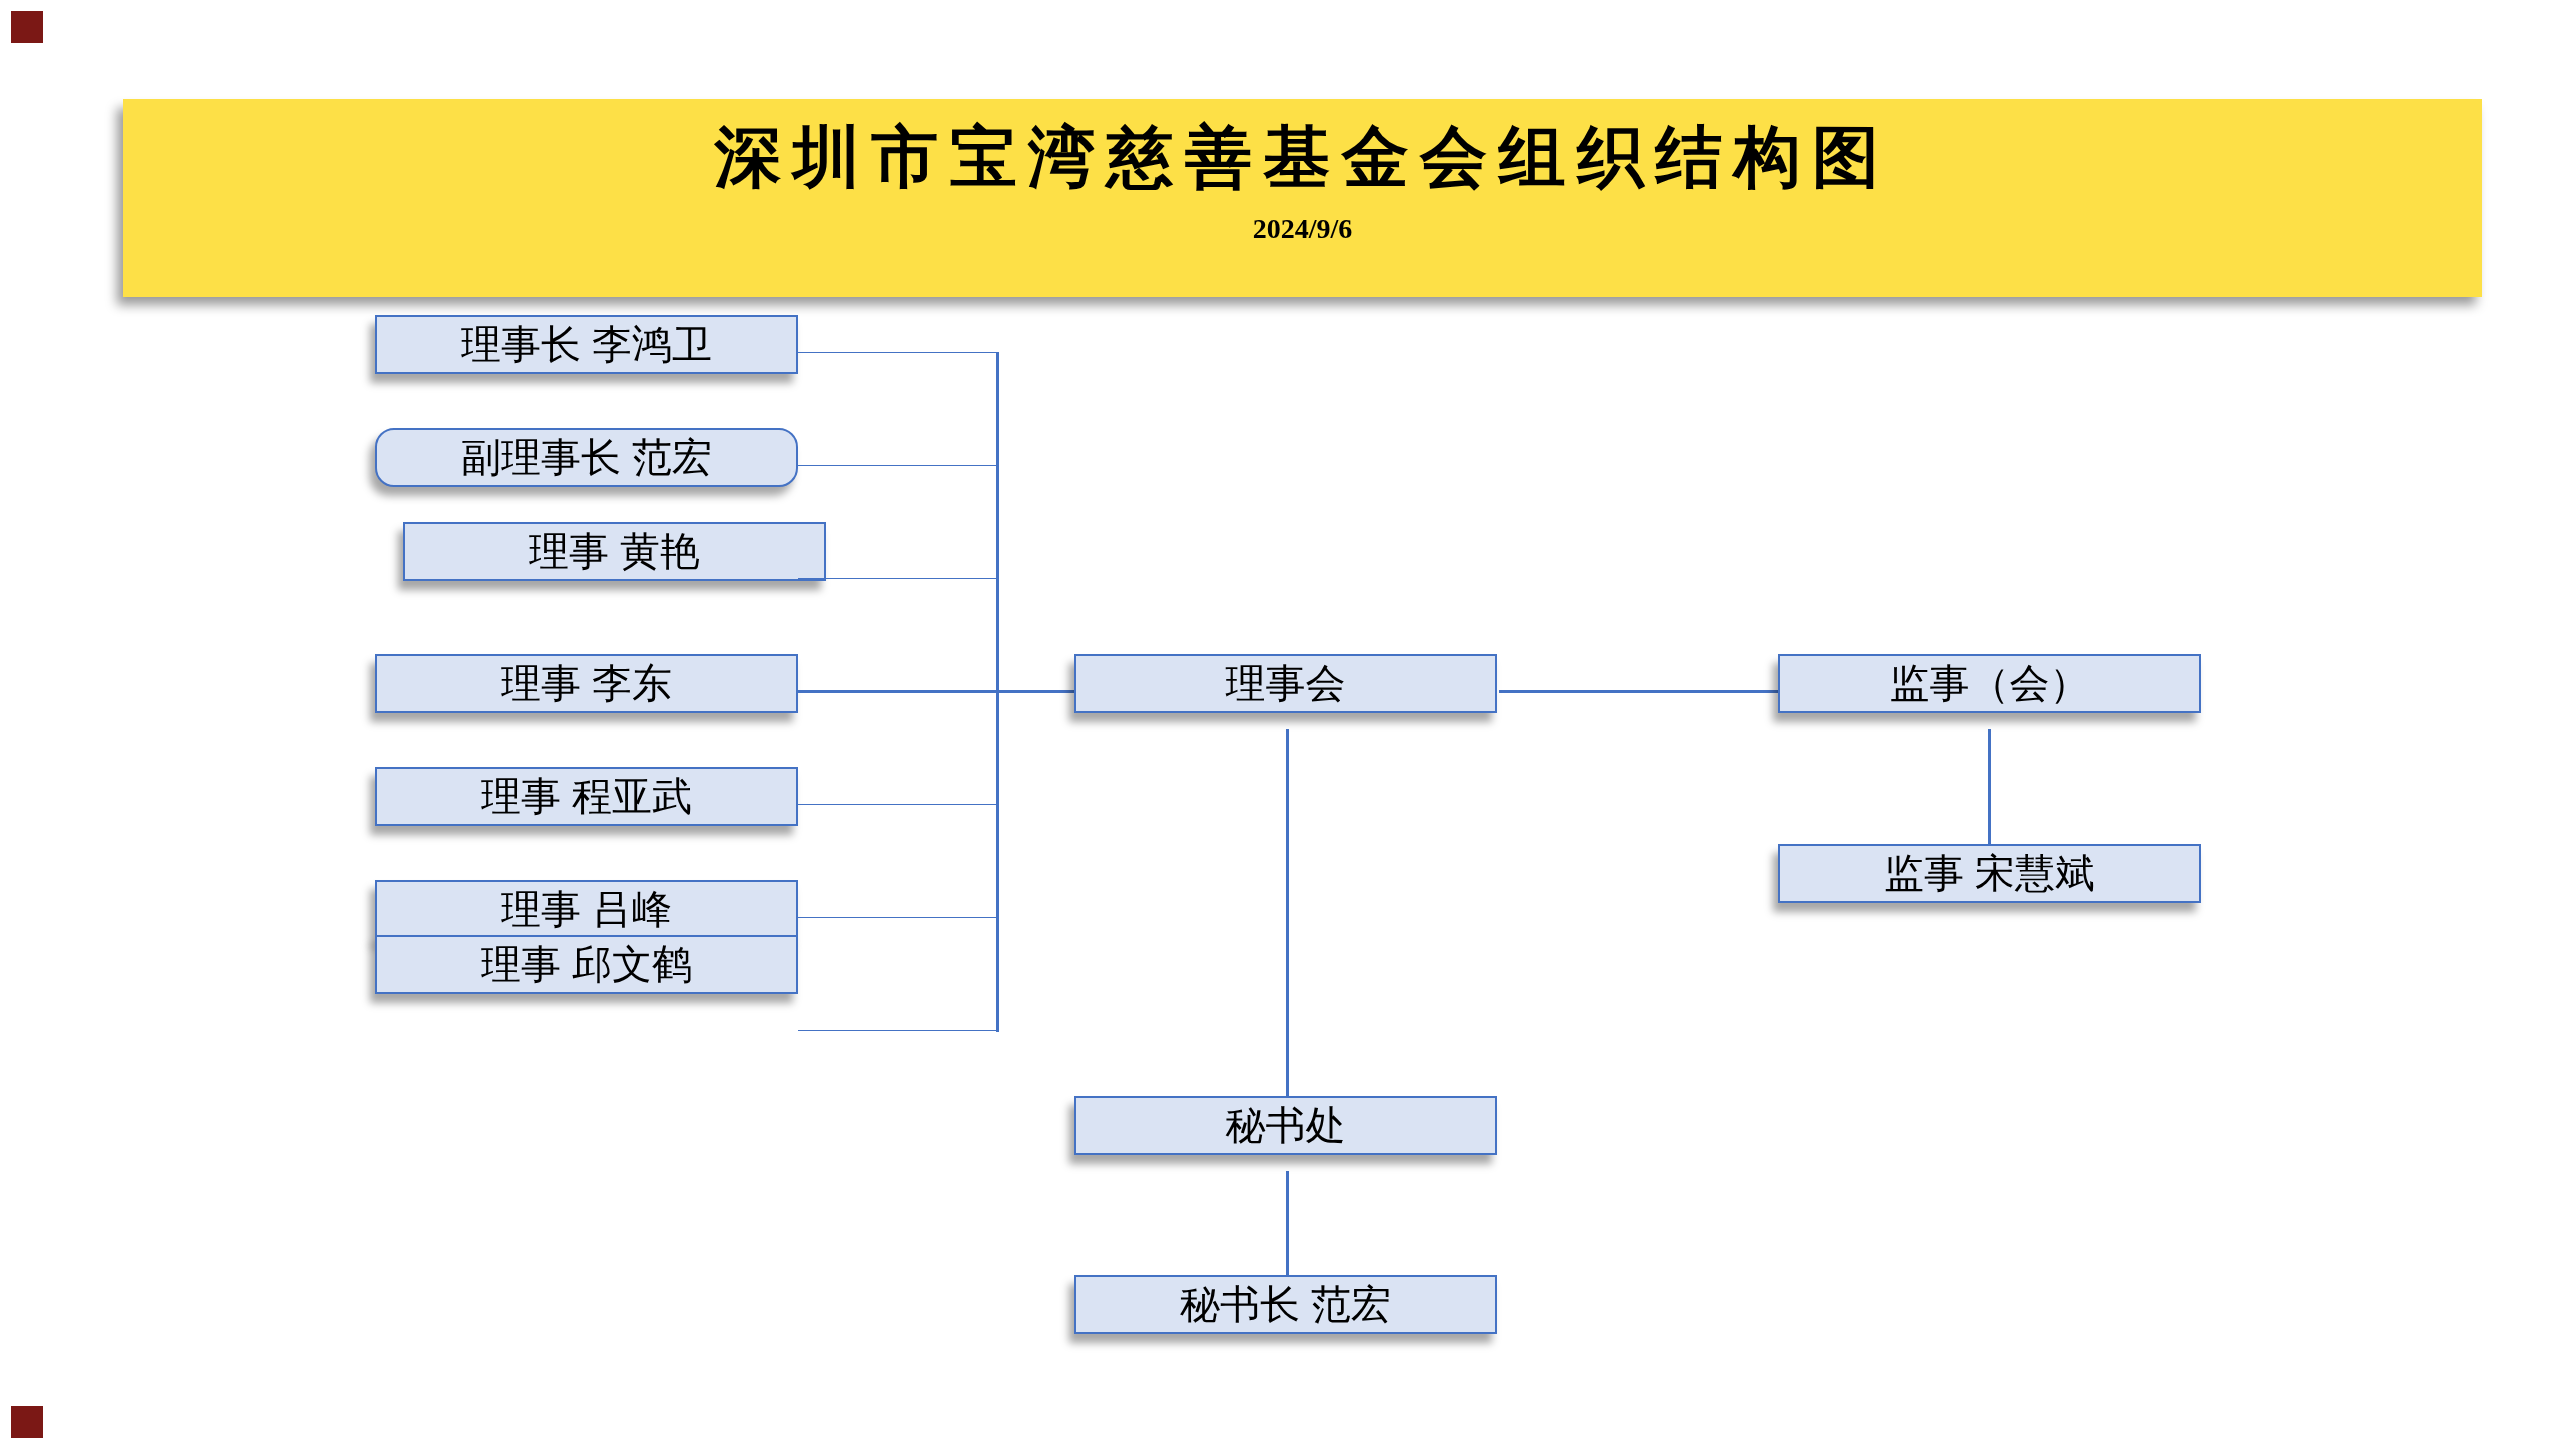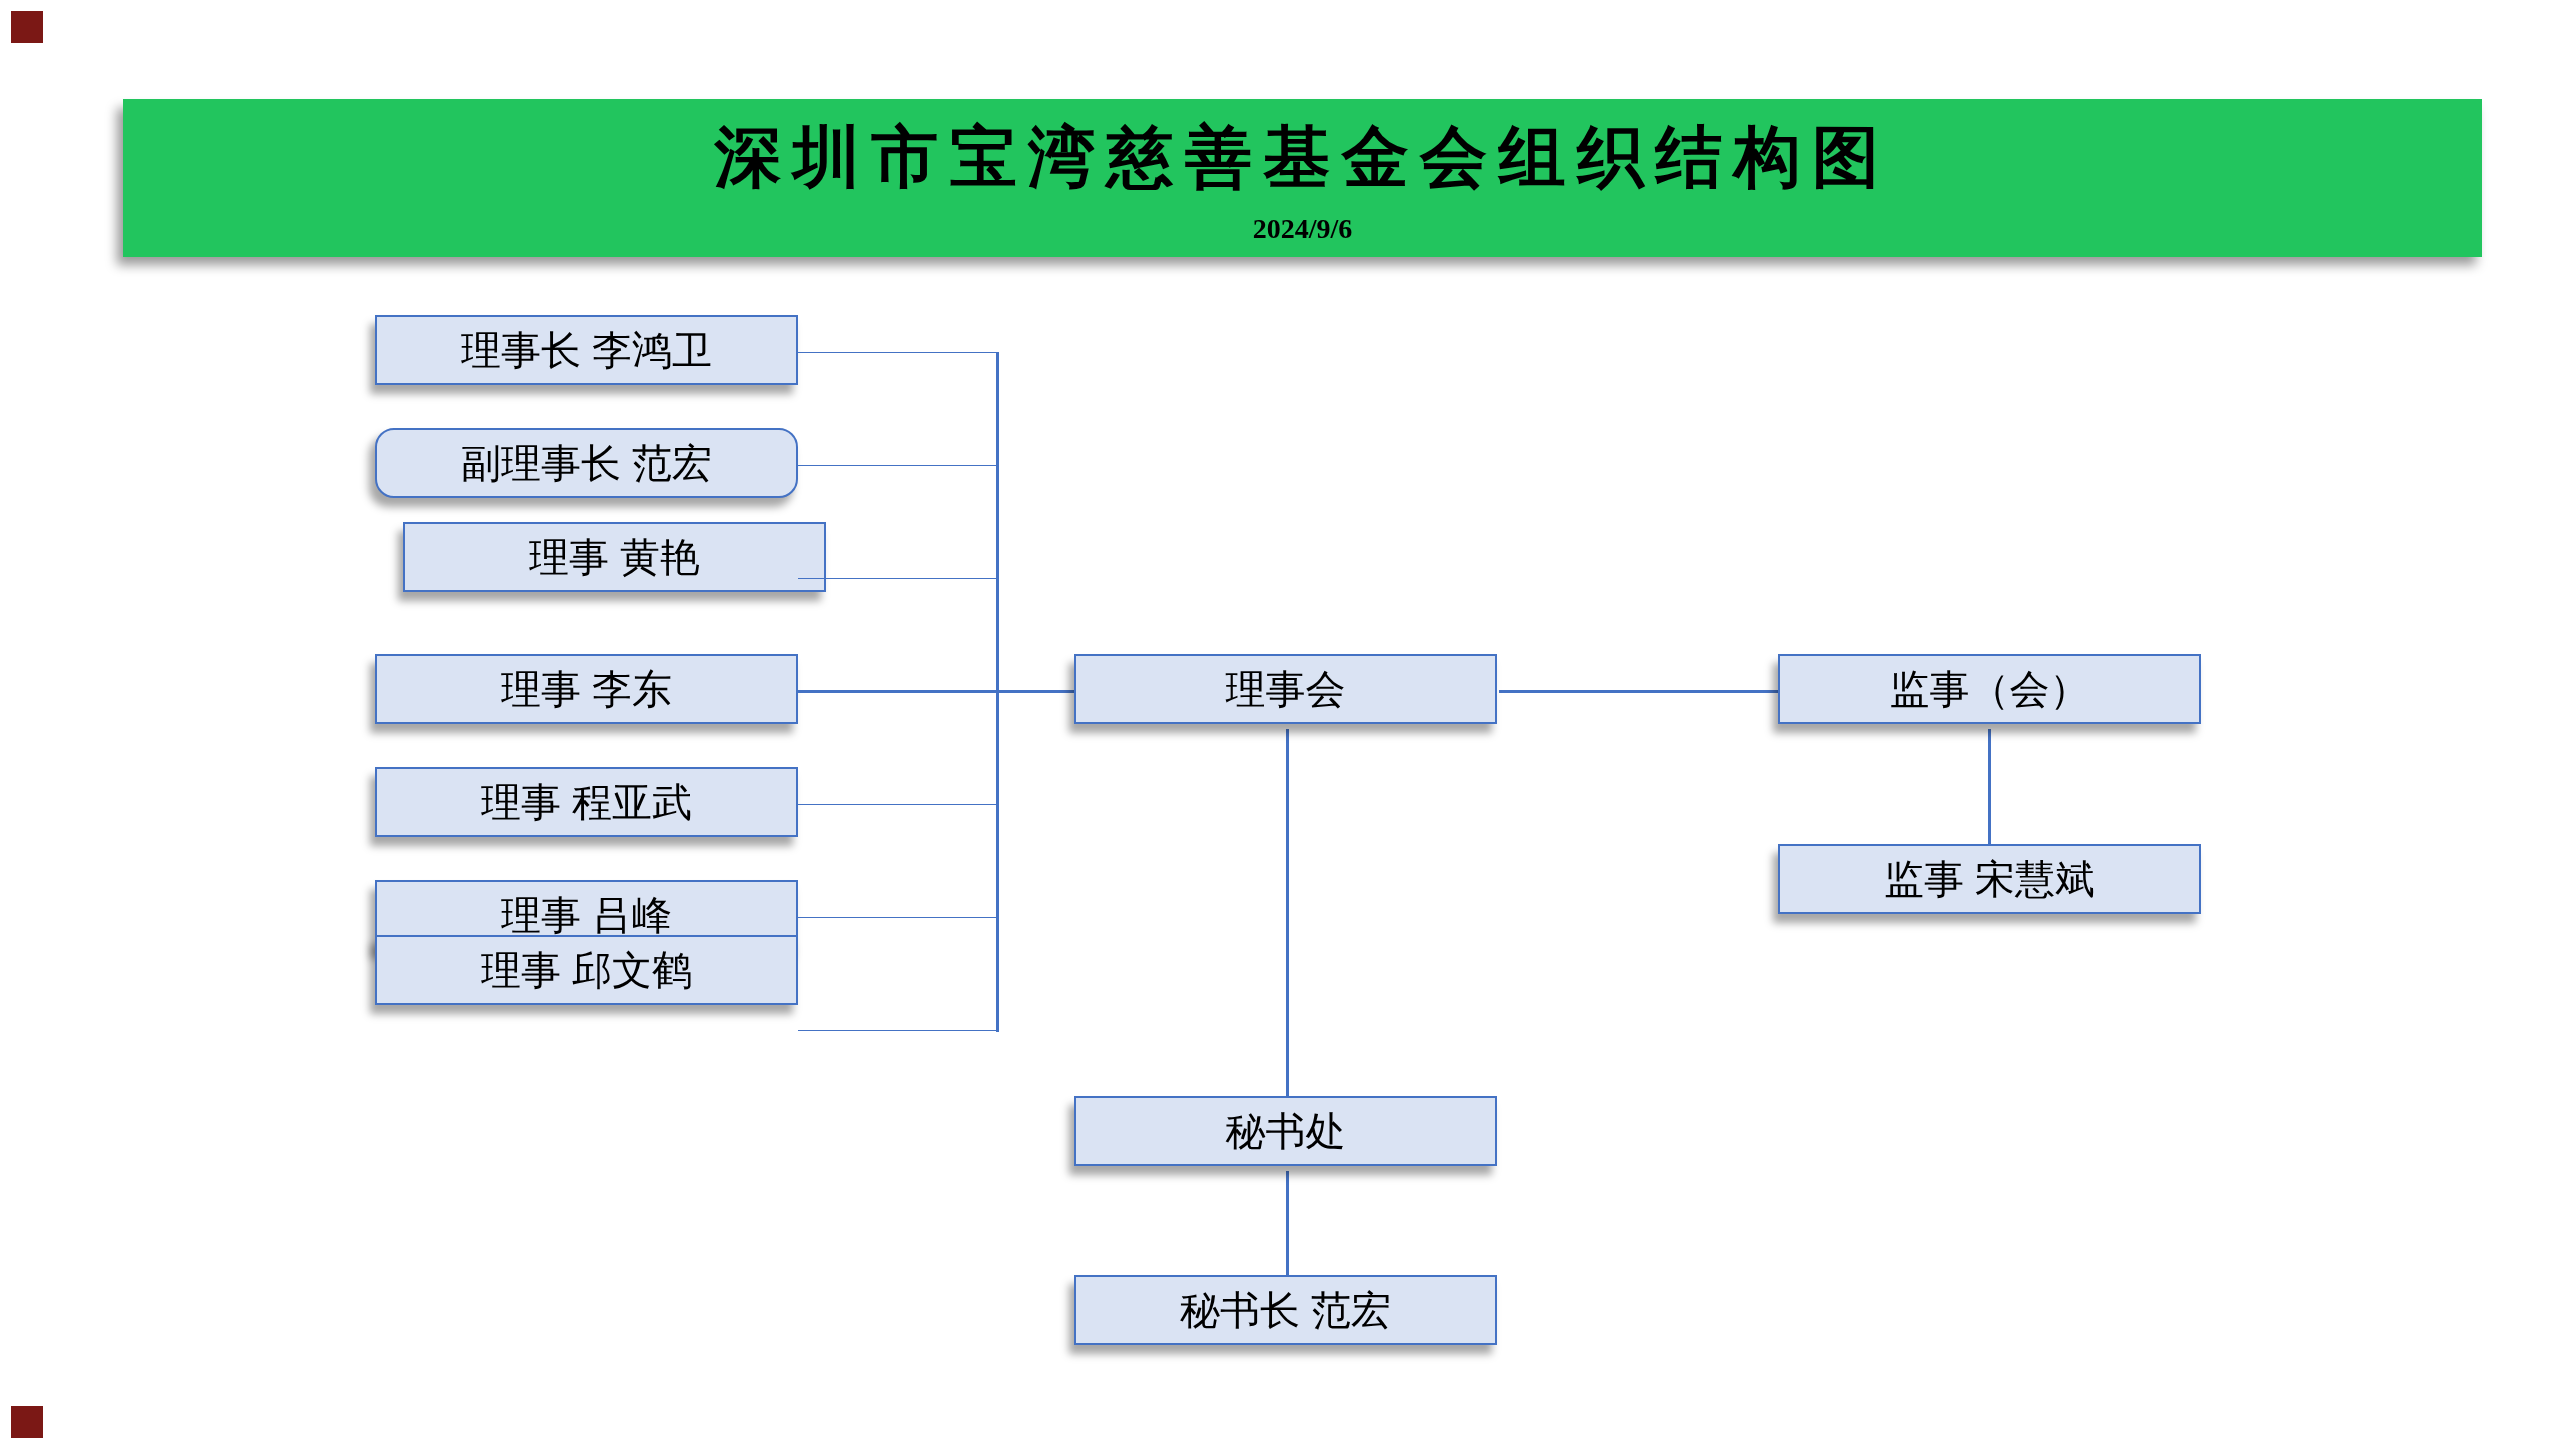--- a/index.html
+++ b/index.html
@@ -14,22 +14,22 @@
   .corner-marker {
     position: absolute;
     width: 32px; height: 32px;
     background: #7B1815;
   }
   #corner-top-left { left: 11.4px; top: 11.4px; }
   #corner-bottom-left { left: 11.4px; top: 1406px; }
   #banner {
     position: absolute;
     left: 123px; top: 99px;
-    width: 2359px; height: 158px;
-    background: #22c55e;
+    width: 2359px; height: 198px;
+    background: #fde047;
     box-shadow: -6px 9.4px 10.7px rgba(0,0,0,0.40);
     text-align: center;
   }
   #banner .title {
     margin-top: 20px;
     font-family: "Liberation Serif", "DejaVu Serif", serif;
     font-size: 67px;
     font-weight: bold;
     letter-spacing: 11.4px;
     color: #000000;
@@ -38,21 +38,21 @@
   }
   #banner .date {
     margin-top: 17px;
     font-family: Liberation Serif, serif;
     font-size: 28px;
     font-weight: bold;
     color: #000000;
   }
   .org-box {
     position: absolute;
-    width: 423px; height: 70px;
+    width: 423px; height: 59px;
     box-sizing: border-box;
     background: #DAE3F3;
     border: 2.7px solid #4472C4;
     box-shadow: -5.4px 8.7px 8px rgba(0,0,0,0.35);
     display: flex;
     align-items: center;
     justify-content: center;
     font-size: 40px;
     color: #000000;
     white-space: nowrap;

